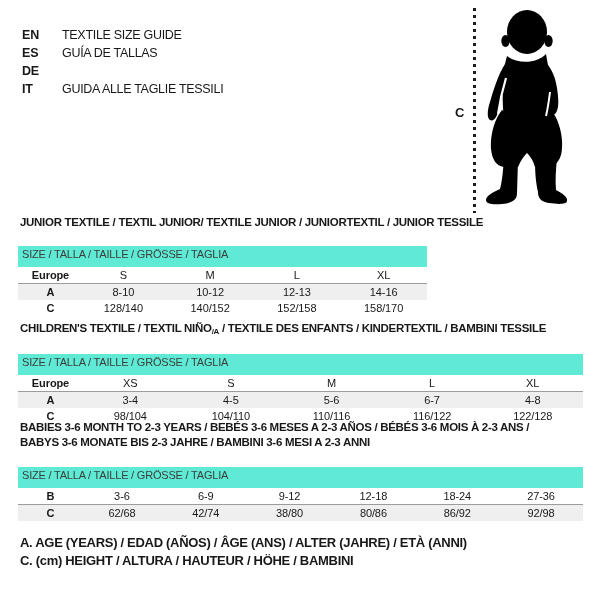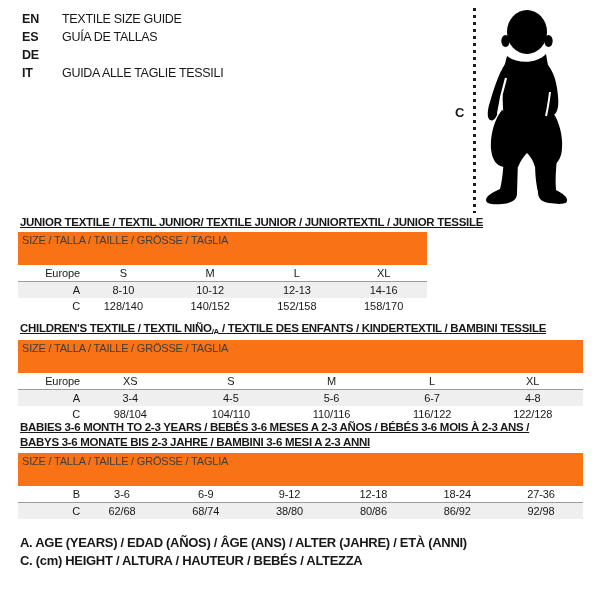--- a/index.html
+++ b/index.html
@@ -5,46 +5,46 @@
   html,body{margin:0;padding:0;}
   body{
     width:600px;height:600px;position:relative;overflow:hidden;
     background:#ffffff;color:#181818;
     font-family:"Liberation Sans", sans-serif;
     -webkit-font-smoothing:antialiased;
   }
   .abs{position:absolute;}
 
   
-  .lang-block{left:22px;top:10px;}
+  .lang-block{left:22px;top:26px;}
   .lang-row{display:flex;height:18px;align-items:center;}
   .lang-code{width:40px;font-weight:bold;font-size:12.5px;letter-spacing:-0.2px;}
   .lang-label{font-weight:normal;font-size:12.5px;letter-spacing:-0.3px;white-space:nowrap;}
 
   
   .measure-line{
     left:473px;top:8px;width:3px;height:205px;
     background:repeating-linear-gradient(to bottom,#1d1d1d 0 3.5px,transparent 3.5px 7px);
   }
   .measure-label{left:455px;top:105px;font-weight:bold;font-size:13px;}
   .toddler{left:477px;top:8px;}
 
   
   .tbl-section{position:absolute;left:18px;}
-  .tbl-title{font-size:11.5px;font-weight:bold;line-height:14px;letter-spacing:-0.3px;white-space:nowrap;margin:0 0 0 2px;text-decoration:underline;}
+  .tbl-title{font-size:11.5px;font-weight:bold;line-height:14px;letter-spacing:-0.3px;white-space:nowrap;margin:0 0 0 2px;}
   .tbl-title .sub{font-size:8px;position:relative;top:2px;}
   .two-line{line-height:15px;}
   .size-bar{
-    margin-top:3px;height:33px;line-height:17px;
-    background:#f97316;color:#3d3d3d;
+    margin-top:17px;height:21px;line-height:17px;
+    background:#5eead4;color:#3d3d3d;
     font-size:11px;letter-spacing:-0.2px;padding-left:4px;box-sizing:border-box;
   }
   table.size-table{border-collapse:collapse;table-layout:fixed;width:100%;font-size:11px;letter-spacing:-0.1px;}
   .size-table td{height:16px;padding:0;text-align:center;vertical-align:middle;}
-  .size-table td.lbl{text-align:right;padding-left:3px;}
+  .size-table td.lbl{text-align:center;padding-left:3px;font-weight:bold;}
   tr.r-divider td{border-bottom:1px solid #9c9c9c;}
   tr.r-shaded td{background:#efefef;}
 
   
   .legend{left:20px;top:534px;}
   .legend-line{font-size:13px;font-weight:bold;line-height:17.5px;letter-spacing:-0.3px;white-space:nowrap;}
 </style>
 </head>
 <body>
 
@@ -192,26 +192,26 @@
       <td>3-6</td>
       <td>6-9</td>
       <td>9-12</td>
       <td>12-18</td>
       <td>18-24</td>
       <td>27-36</td>
     </tr>
     <tr class="r-shaded">
       <td class="lbl">C</td>
       <td>62/68</td>
-      <td>68/74</td>
+      <td>42/74</td>
       <td>38/80</td>
       <td>80/86</td>
       <td>86/92</td>
       <td>92/98</td>
     </tr>
   </tbody>
     </table>
 </section>
 
 <div class="abs legend">
   <div class="legend-line">A. AGE (YEARS) / EDAD (AÑOS) / ÂGE (ANS) / ALTER (JAHRE) / ETÀ (ANNI)</div>
-  <div class="legend-line">C. (cm) HEIGHT / ALTURA / HAUTEUR / BEBÉS / ALTEZZA</div>
+  <div class="legend-line">C. (cm) HEIGHT / ALTURA / HAUTEUR / HÖHE / BAMBINI</div>
 </div>
 
 </body></html>

